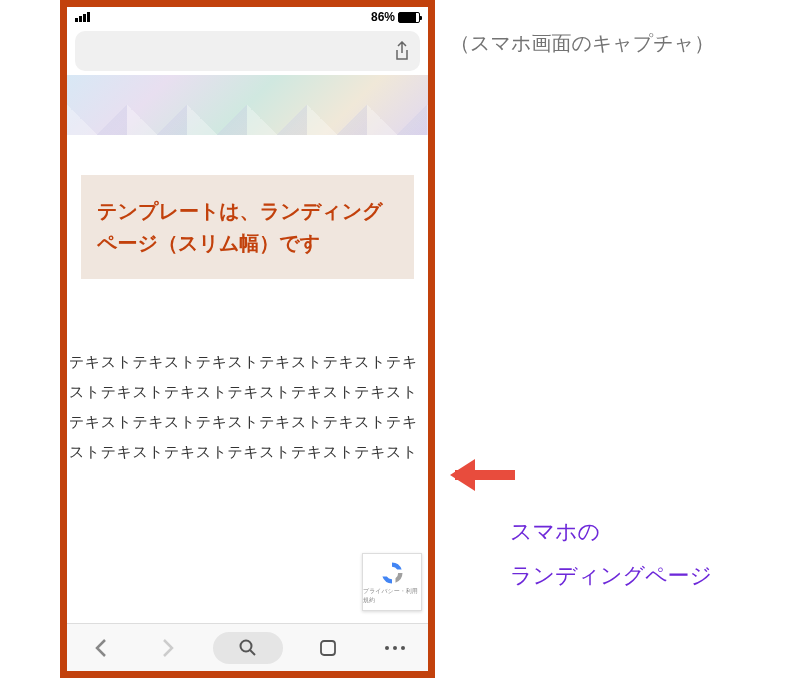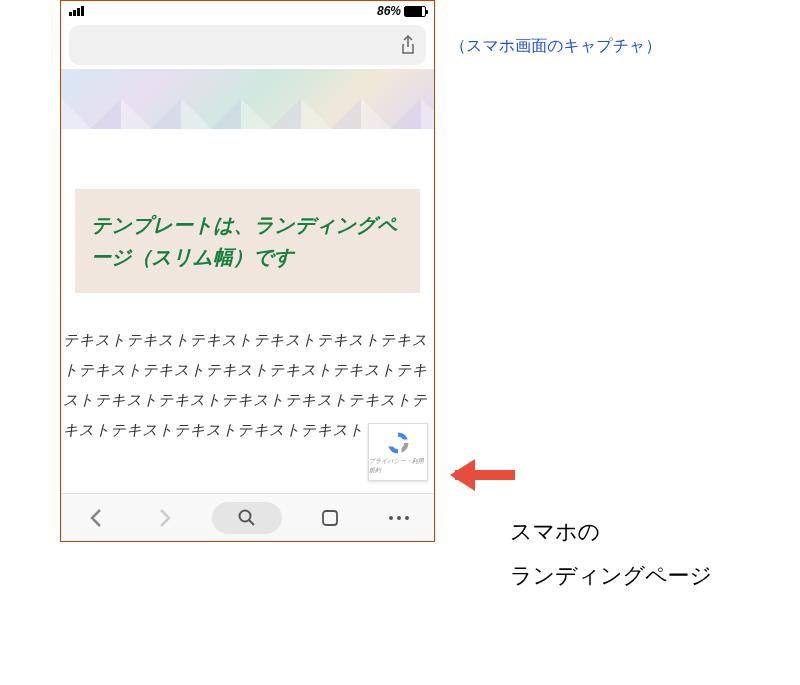--- a/index.html
+++ b/index.html
@@ -8,24 +8,23 @@
       background: #fff;
       width: 800px;
       height: 685px;
       position: relative;
     }
     .phone-frame {
       position: absolute;
       left: 60px;
       top: 0;
       width: 375px;
-      height: 542px;
+      height: 678px;
       background: #fff;
-      border: 1px solid #c2410c;
-      font-style: italic;
+      border: 7px solid #c2410c;
     }
     .status-bar {
       height: 20px;
       display: flex;
       justify-content: space-between;
       align-items: center;
       padding: 0 8px;
       font-size: 12px;
       font-weight: 600;
     }
@@ -63,29 +62,29 @@
     .geometric-banner::before {
       content: ''; position: absolute; inset: 0;
       background-image:
         linear-gradient(45deg, rgba(255,255,255,0.3) 25%, transparent 25%),
         linear-gradient(-45deg, rgba(200,200,230,0.3) 25%, transparent 25%);
       background-size: 60px 60px;
     }
     .content-area { padding: 0; }
     .title-box {
       background: #f0e6de;
-      margin: 60px 14px 0 14px;
+      margin: 40px 14px 0 14px;
       padding: 20px 16px;
       font-size: 20px;
       font-weight: 700;
       line-height: 1.6;
-      color: #15803d;
+      color: #c2410c;
     }
     .body-text {
-      margin-top: 32px;
+      margin-top: 68px;
       padding: 0 2px;
       font-size: 15px;
       line-height: 2.0;
       color: #333;
       letter-spacing: 0.5px;
     }
     .recaptcha {
       position: absolute;
       right: 6px; bottom: 60px;
       width: 60px; height: 58px;
@@ -113,34 +112,34 @@
       color: #555;
     }
     .nav-btn.disabled { color: #ccc; }
     .search-pill {
       width: 70px; height: 32px;
       background: #e5e5e5; border-radius: 16px;
       display: flex; align-items: center; justify-content: center;
     }
     .annotation-caption {
       position: absolute;
-      left: 450px; top: 36px;
-      font-size: 16px;
-      color: #1d4ed8;
+      left: 450px; top: 30px;
+      font-size: 20px;
+      color: #737373;
     }
     .arrow {
       position: absolute;
       left: 450px; top: 455px;
       width: 70px; height: 40px;
     }
     .annotation-text {
       position: absolute;
       left: 510px; top: 510px;
       font-size: 22px;
-      color: #000000;
+      color: #6d28d9;
       line-height: 2.0;
       text-align: left;
     }
   </style>
 </head>
 <body>
 
 <div class="phone-frame">
 
   <div class="status-bar">

